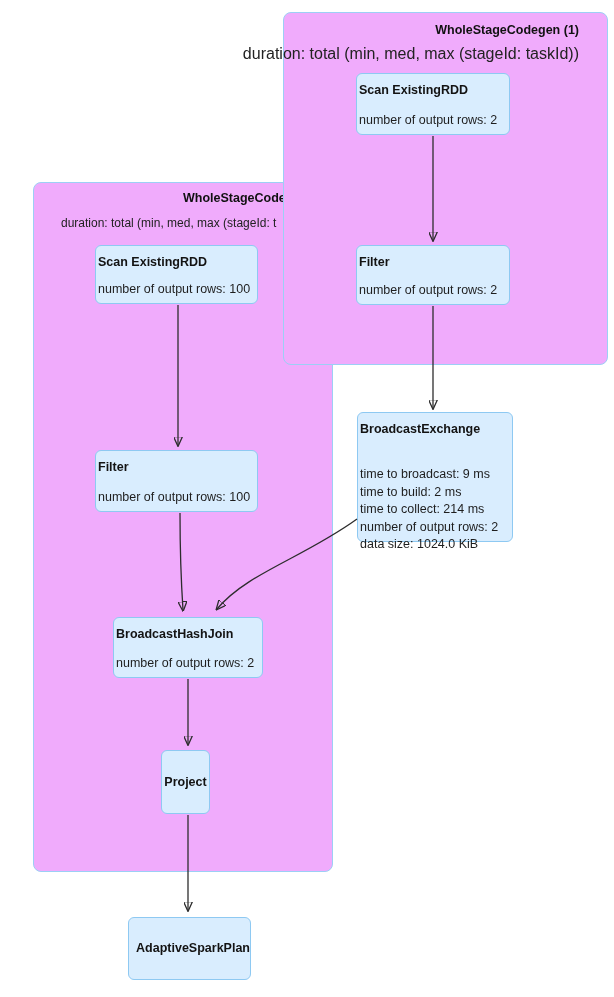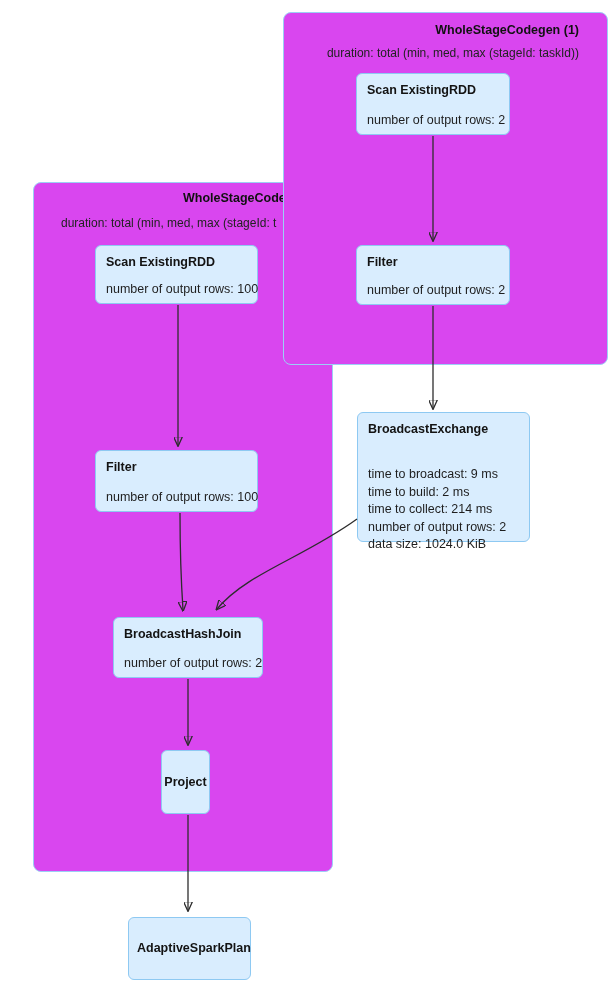--- a/index.html
+++ b/index.html
@@ -2,59 +2,59 @@
 <html><head>
 <meta charset="utf-8">
 <style>
   html,body{margin:0;padding:0;background:#ffffff;}
   body{
     width:614px;height:997px;position:relative;overflow:hidden;
     font-family:"Liberation Sans","DejaVu Sans",sans-serif;
     -webkit-font-smoothing:antialiased;
   }
   .cluster{
-    position:absolute;background:#d946ef;border:1px solid #9ccff5;
+    position:absolute;background:#f0abfc;border:1px solid #9ccff5;
     border-radius:8px;box-sizing:border-box;
   }
   #cluster-left{left:33px;top:182px;width:300px;height:690px;z-index:1;}
   #cluster-right{left:283px;top:12px;width:325px;height:353px;z-index:2;}
   .cluster-title{
     position:absolute;font-size:12.5px;font-weight:bold;color:#111;
     white-space:nowrap;line-height:14px;
   }
   #cluster-right .cluster-title{top:10px;right:28px;}
   #cluster-left .cluster-title{top:8px;left:149px;}
   .durations{
-    position:absolute;font-size:12px;line-height:13px;color:#222;
+    position:absolute;font-size:16px;line-height:13px;color:#222;
     white-space:nowrap;
   }
   #cluster-right .durations{top:34px;right:28px;text-align:right;}
   .dur-line{white-space:nowrap;}
   #cluster-left .dur1{position:absolute;top:33px;left:27px;font-size:12px;color:#222;white-space:nowrap;}
   #cluster-left .dur2{position:absolute;top:46px;left:10px;font-size:12px;color:#222;white-space:nowrap;}
   .node{
     position:absolute;background:#d9edfe;border:1px solid #8ec9f2;
     border-radius:6px;box-sizing:border-box;z-index:4;
-    padding:10px 6px 7px 10px;
+    padding:10px 6px 7px 2px;
     display:flex;flex-direction:column;justify-content:space-between;
   }
   .node-title{font-size:12.5px;font-weight:bold;color:#131313;white-space:nowrap;line-height:13px;}
   .node-metric{font-size:12.5px;color:#1e1e1e;white-space:nowrap;line-height:13px;}
   #node-scan-left{left:95px;top:245px;width:163px;height:59px;}
   #node-filter-left{left:95px;top:450px;width:163px;height:62px;}
   #node-scan-right{left:356px;top:73px;width:154px;height:62px;}
   #node-filter-right{left:356px;top:245px;width:154px;height:60px;}
-  #node-broadcast-exchange{left:357px;top:412px;width:173px;height:130px;justify-content:flex-start;}
+  #node-broadcast-exchange{left:357px;top:412px;width:156px;height:130px;justify-content:flex-start;}
   #node-broadcast-exchange .metrics{margin-top:30px;}
   #node-broadcast-exchange .node-metric{line-height:17.5px;}
   #node-broadcast-hash-join{left:113px;top:617px;width:150px;height:61px;}
   #node-project{left:161px;top:750px;width:49px;height:64px;
     justify-content:center;align-items:center;padding:12px;}
   #node-adaptive-spark-plan{left:128px;top:917px;width:123px;height:63px;
-    justify-content:center;align-items:flex-start;padding:8px;}
+    justify-content:center;align-items:flex-end;padding:0;}
   #edges{
     position:absolute;left:0;top:0;width:614px;height:997px;
     z-index:10;pointer-events:none;
   }
   #edges path{stroke:#2d2d2d;stroke-width:1.3;fill:none;}
 </style>
 </head>
 <body>
 
 <div class="cluster" id="cluster-left">

